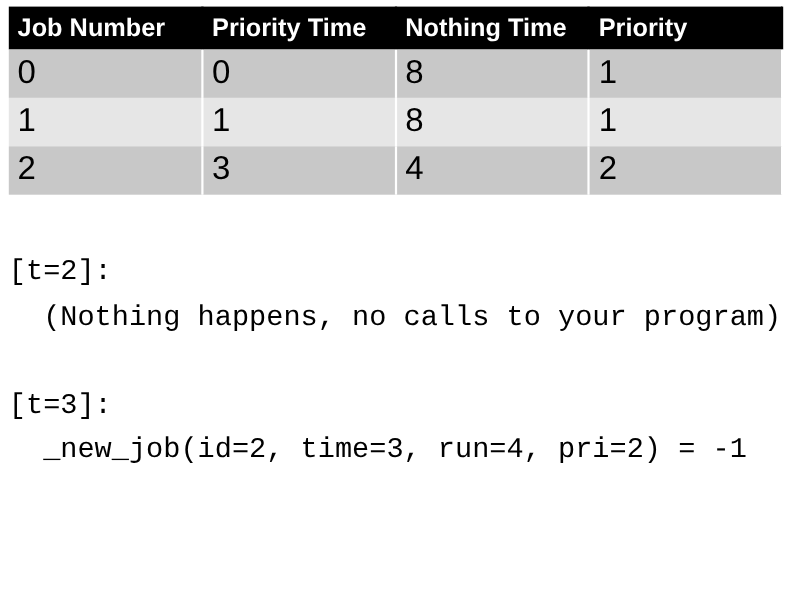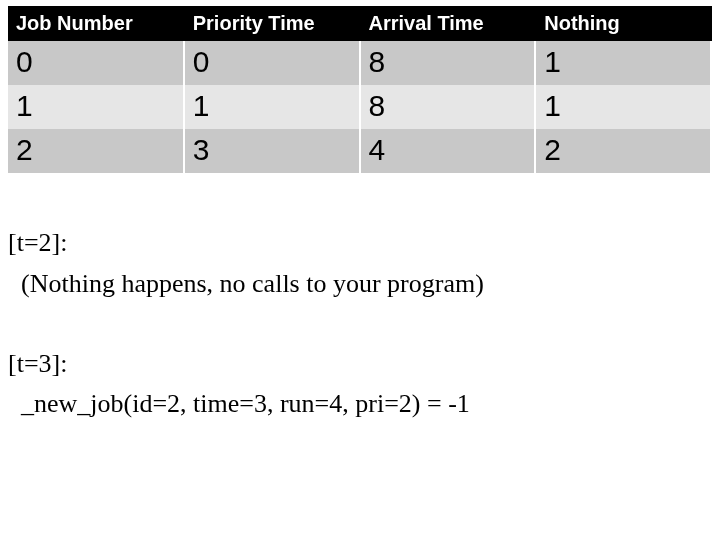--- a/index.html
+++ b/index.html
@@ -15,52 +15,52 @@
   .jobs-table {
     width: 100%;
     border-collapse: collapse;
     table-layout: fixed;
   }
   .jobs-table th {
     background: #000000;
     color: #ffffff;
     text-align: left;
     font-weight: bold;
-    font-size: 20px;
+    font-size: 23px;
     padding: 6px 8px;
     font-family: Arial, Helvetica, sans-serif;
     border-right: 2px solid #000;
   }
   .jobs-table td {
     font-size: 30px;
     padding: 4px 8px 6px 8px;
     font-family: Arial, Helvetica, sans-serif;
     border-right: 2px solid #fff;
   }
   .jobs-table tr.row-a td { background: #c8c8c8; }
   .jobs-table tr.row-b td { background: #e6e6e6; }
 
   .trace {
-    font-family: Liberation Serif, serif;
+    font-family: Liberation Mono, monospace;
     font-size: 26px;
     line-height: 1.55;
     margin-top: 10px;
     white-space: pre;
   }
 </style>
 </head>
 <body>
 
 <table class="jobs-table">
   <thead>
     <tr>
       <th>Job Number</th>
       <th>Priority Time</th>
-      <th>Arrival Time</th>
-      <th>Nothing</th>
+      <th>Nothing Time</th>
+      <th>Priority</th>
     </tr>
   </thead>
   <tbody>
     <tr class="row-a">
       <td>0</td>
       <td>0</td>
       <td>8</td>
       <td>1</td>
     </tr>
     <tr class="row-b">

